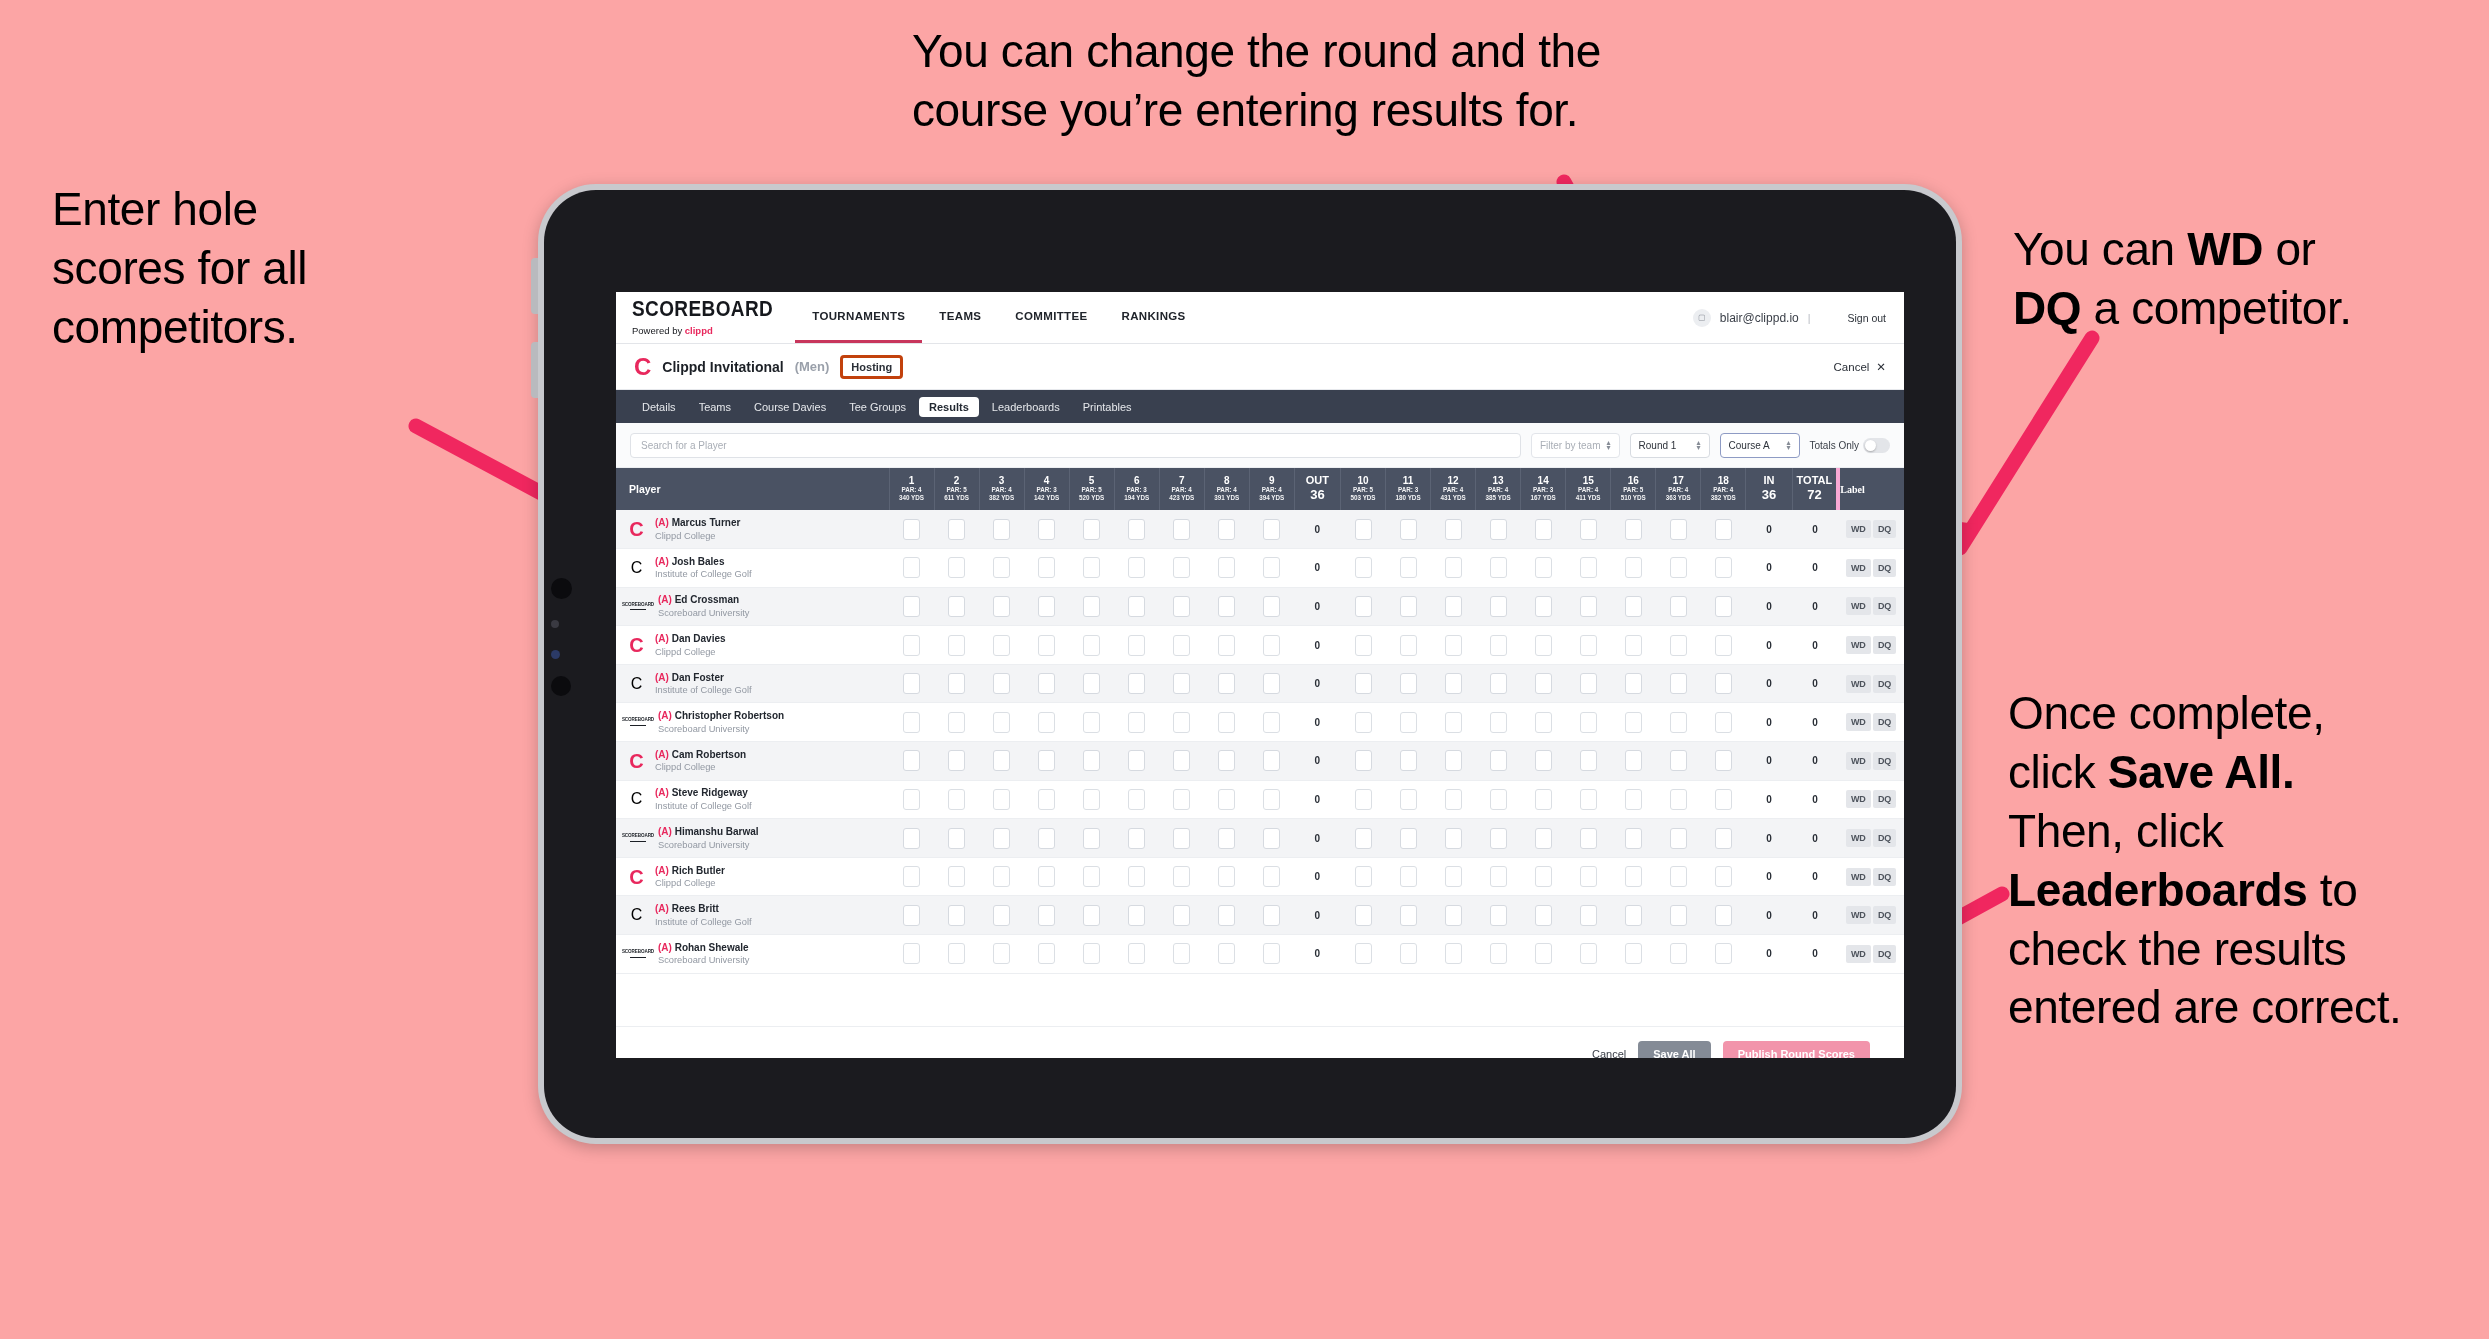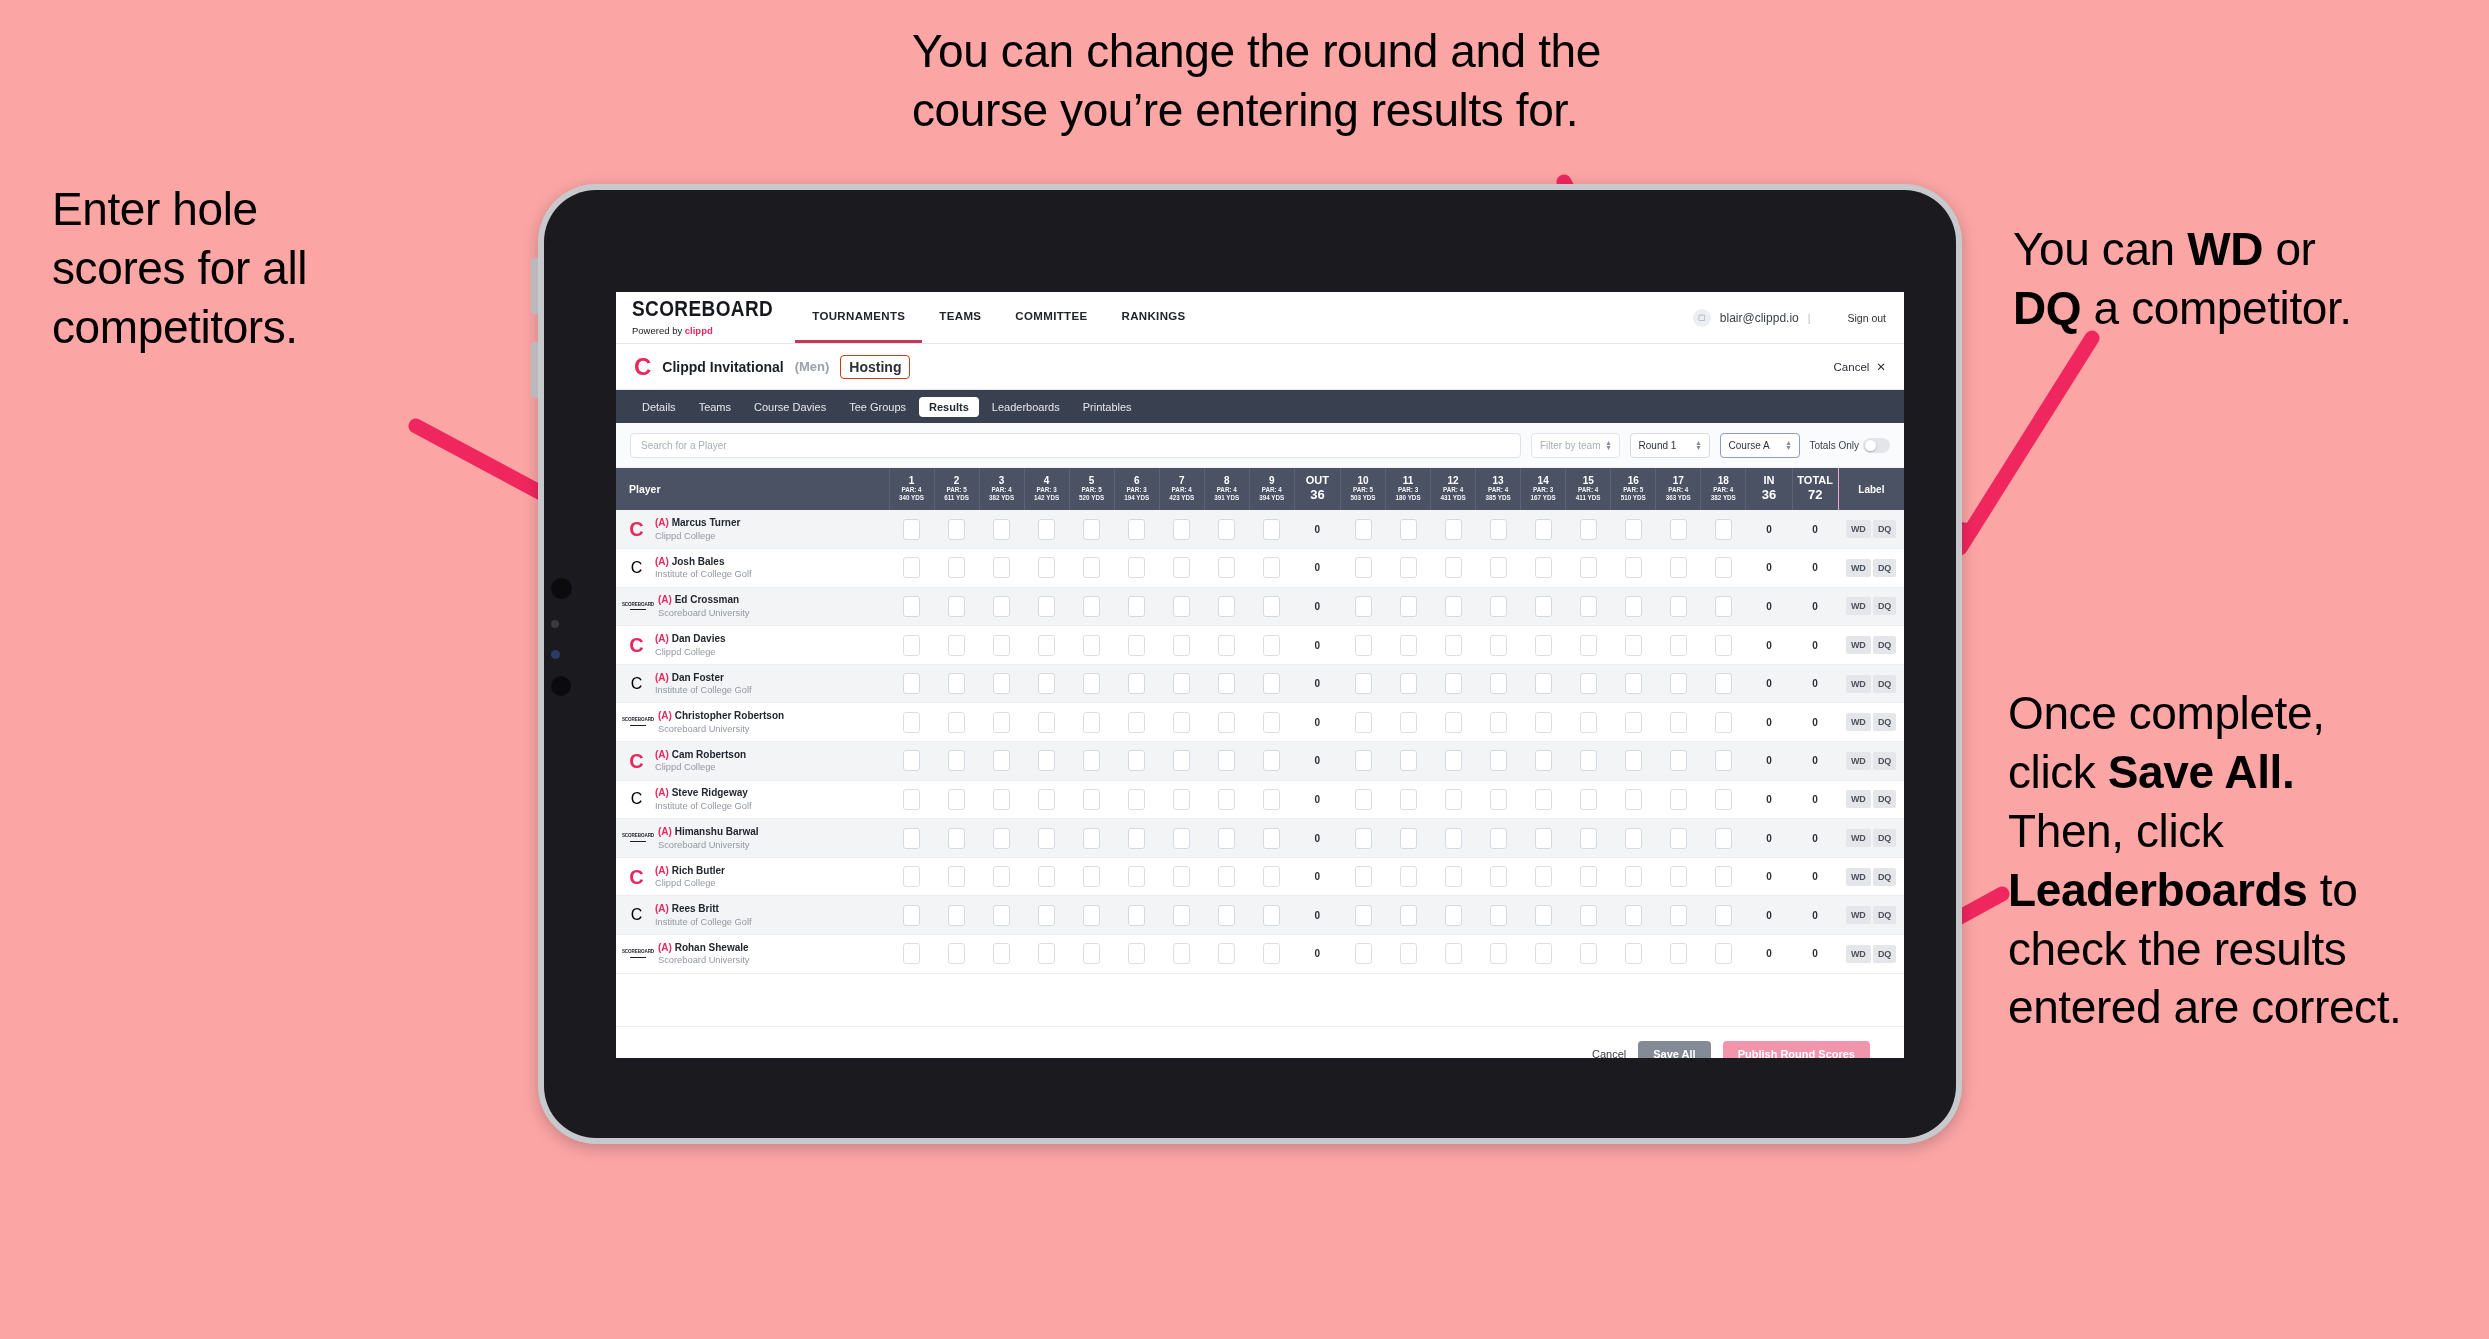--- a/index.html
+++ b/index.html
@@ -98,22 +98,22 @@
 
   
   .tbar {
     height: 46px; display:flex; align-items:center; padding: 0 18px; gap:11px;
     border-bottom:1px solid #e6e8ec; background:#fff;
   }
   .tbar-logo { font-size: 24px; font-weight: 900; color:#e8285d; line-height:1; }
   .tbar-title { font-size: 14px; font-weight:700; color:#1c2026; }
   .tbar-gender { font-size: 13px; color:#9aa0aa; font-weight:600; }
   .tbar-badge {
-    border:1px solid #c2410c; border-radius:4px; padding:3px 8px;
-    font-size:14px; font-weight:700; color:#2a2f37;
+    border:3px solid #c2410c; border-radius:4px; padding:3px 8px;
+    font-size:11px; font-weight:700; color:#2a2f37;
   }
   .tbar-cancel {
     margin-left:auto; display:flex; align-items:center; gap:7px;
     font-size:11.5px; color:#2a2f37; cursor:pointer;
   }
 
   
   .subtabs {
     height: 33px; background:#39404f; display:flex; align-items:center;
     padding-left: 16px; gap: 3px;
@@ -166,22 +166,22 @@
   .th-hole .hnum { font-size:10px; font-weight:700; line-height:1.15; }
   .th-hole .hpar { font-size:6.3px; font-weight:700; line-height:1.25; opacity:.93; }
   .th-hole .hyds { font-size:6.3px; font-weight:700; line-height:1.25; opacity:.93; }
   .th-sum {
     width: 31px; text-align:center; vertical-align:middle;
     border-left:1px solid #5b6374;
   }
   .th-sum .sname { font-size:11px; font-weight:800; line-height:1.2; }
   .th-sum .sval  { font-size:13px; font-weight:700; line-height:1.3; }
   .th-label {
-    width: 44px; text-align:center; vertical-align:middle;
-    border-left:1px solid #f9a8d4; font-size:10px; font-weight:600;
+    width: 44px; text-align:left; vertical-align:middle;
+    border-left:4px solid #f9a8d4; font-size:10px; font-weight:600;font-family:Liberation Serif, serif;
   }
 
   tbody tr { height: 38.6px; }
   tbody tr.odd  { background:#f3f4f6; }
   tbody tr.even { background:#ffffff; }
   tbody tr td { border-bottom:1px solid #eceef1; }
 
   .cell-player { padding-left: 11px; }
   .player-flex { display:flex; align-items:center; gap:9px; }
   .plogo { width:19px; height:19px; flex:0 0 19px; display:flex; align-items:center; justify-content:center; }

